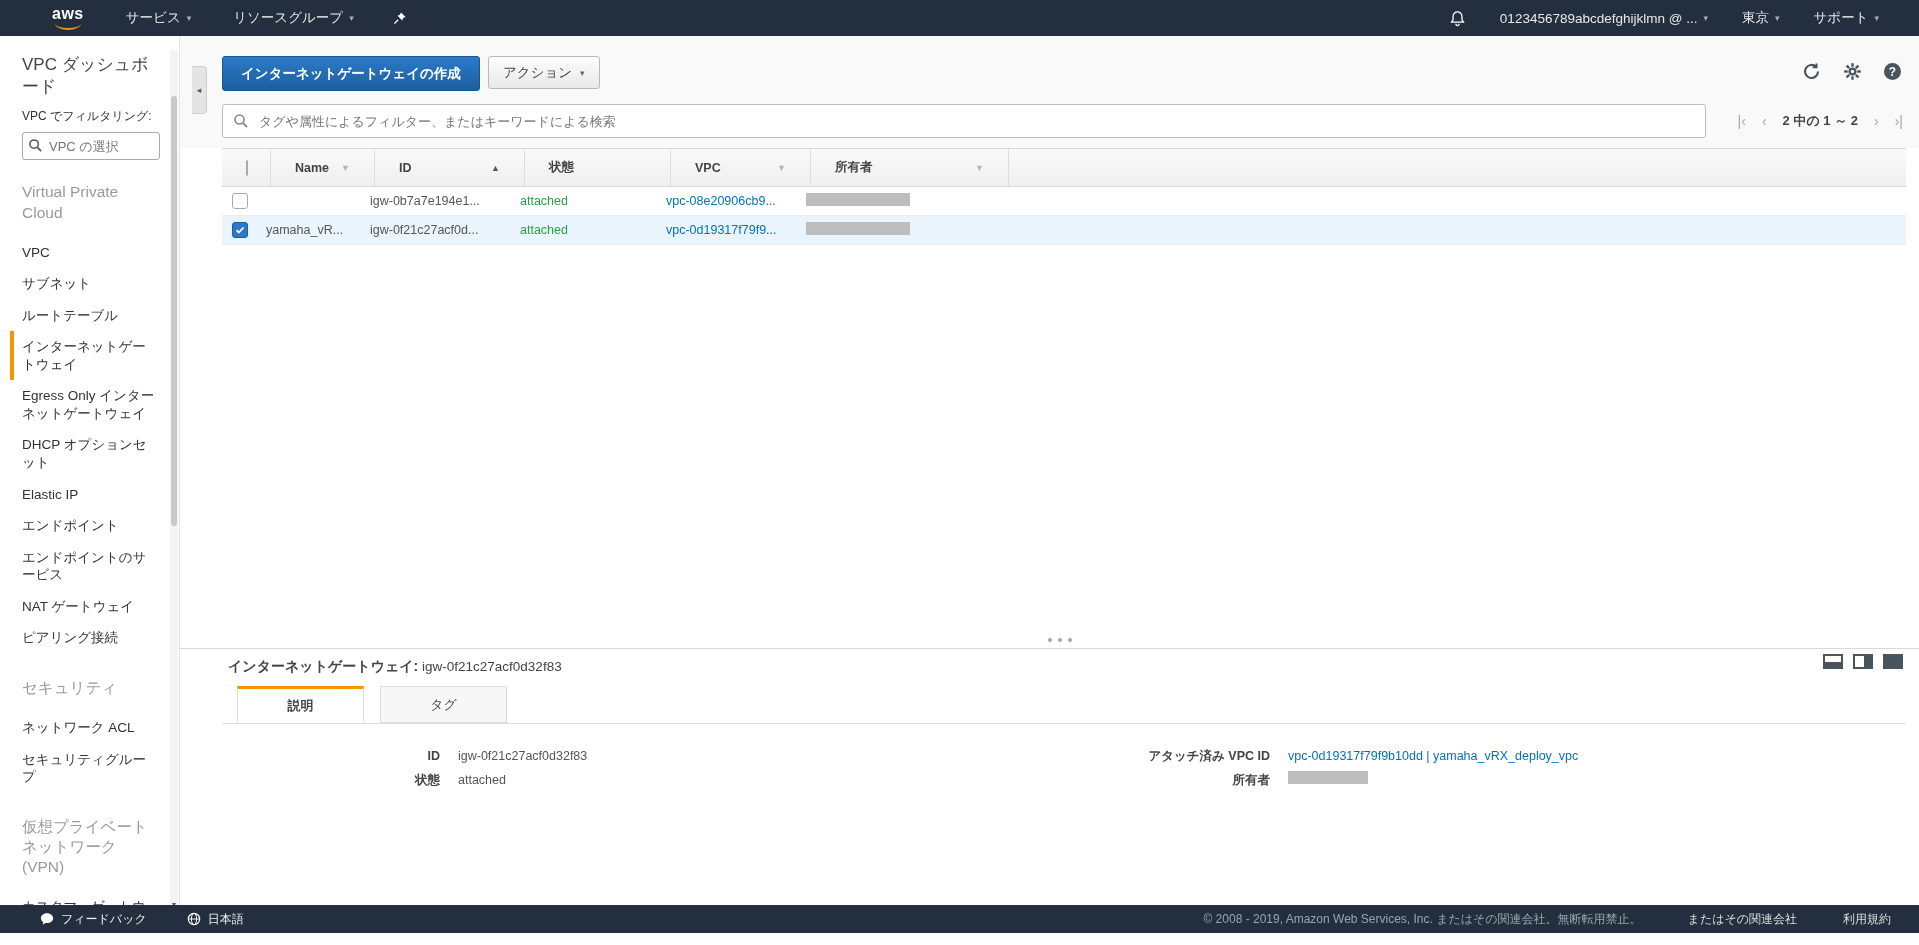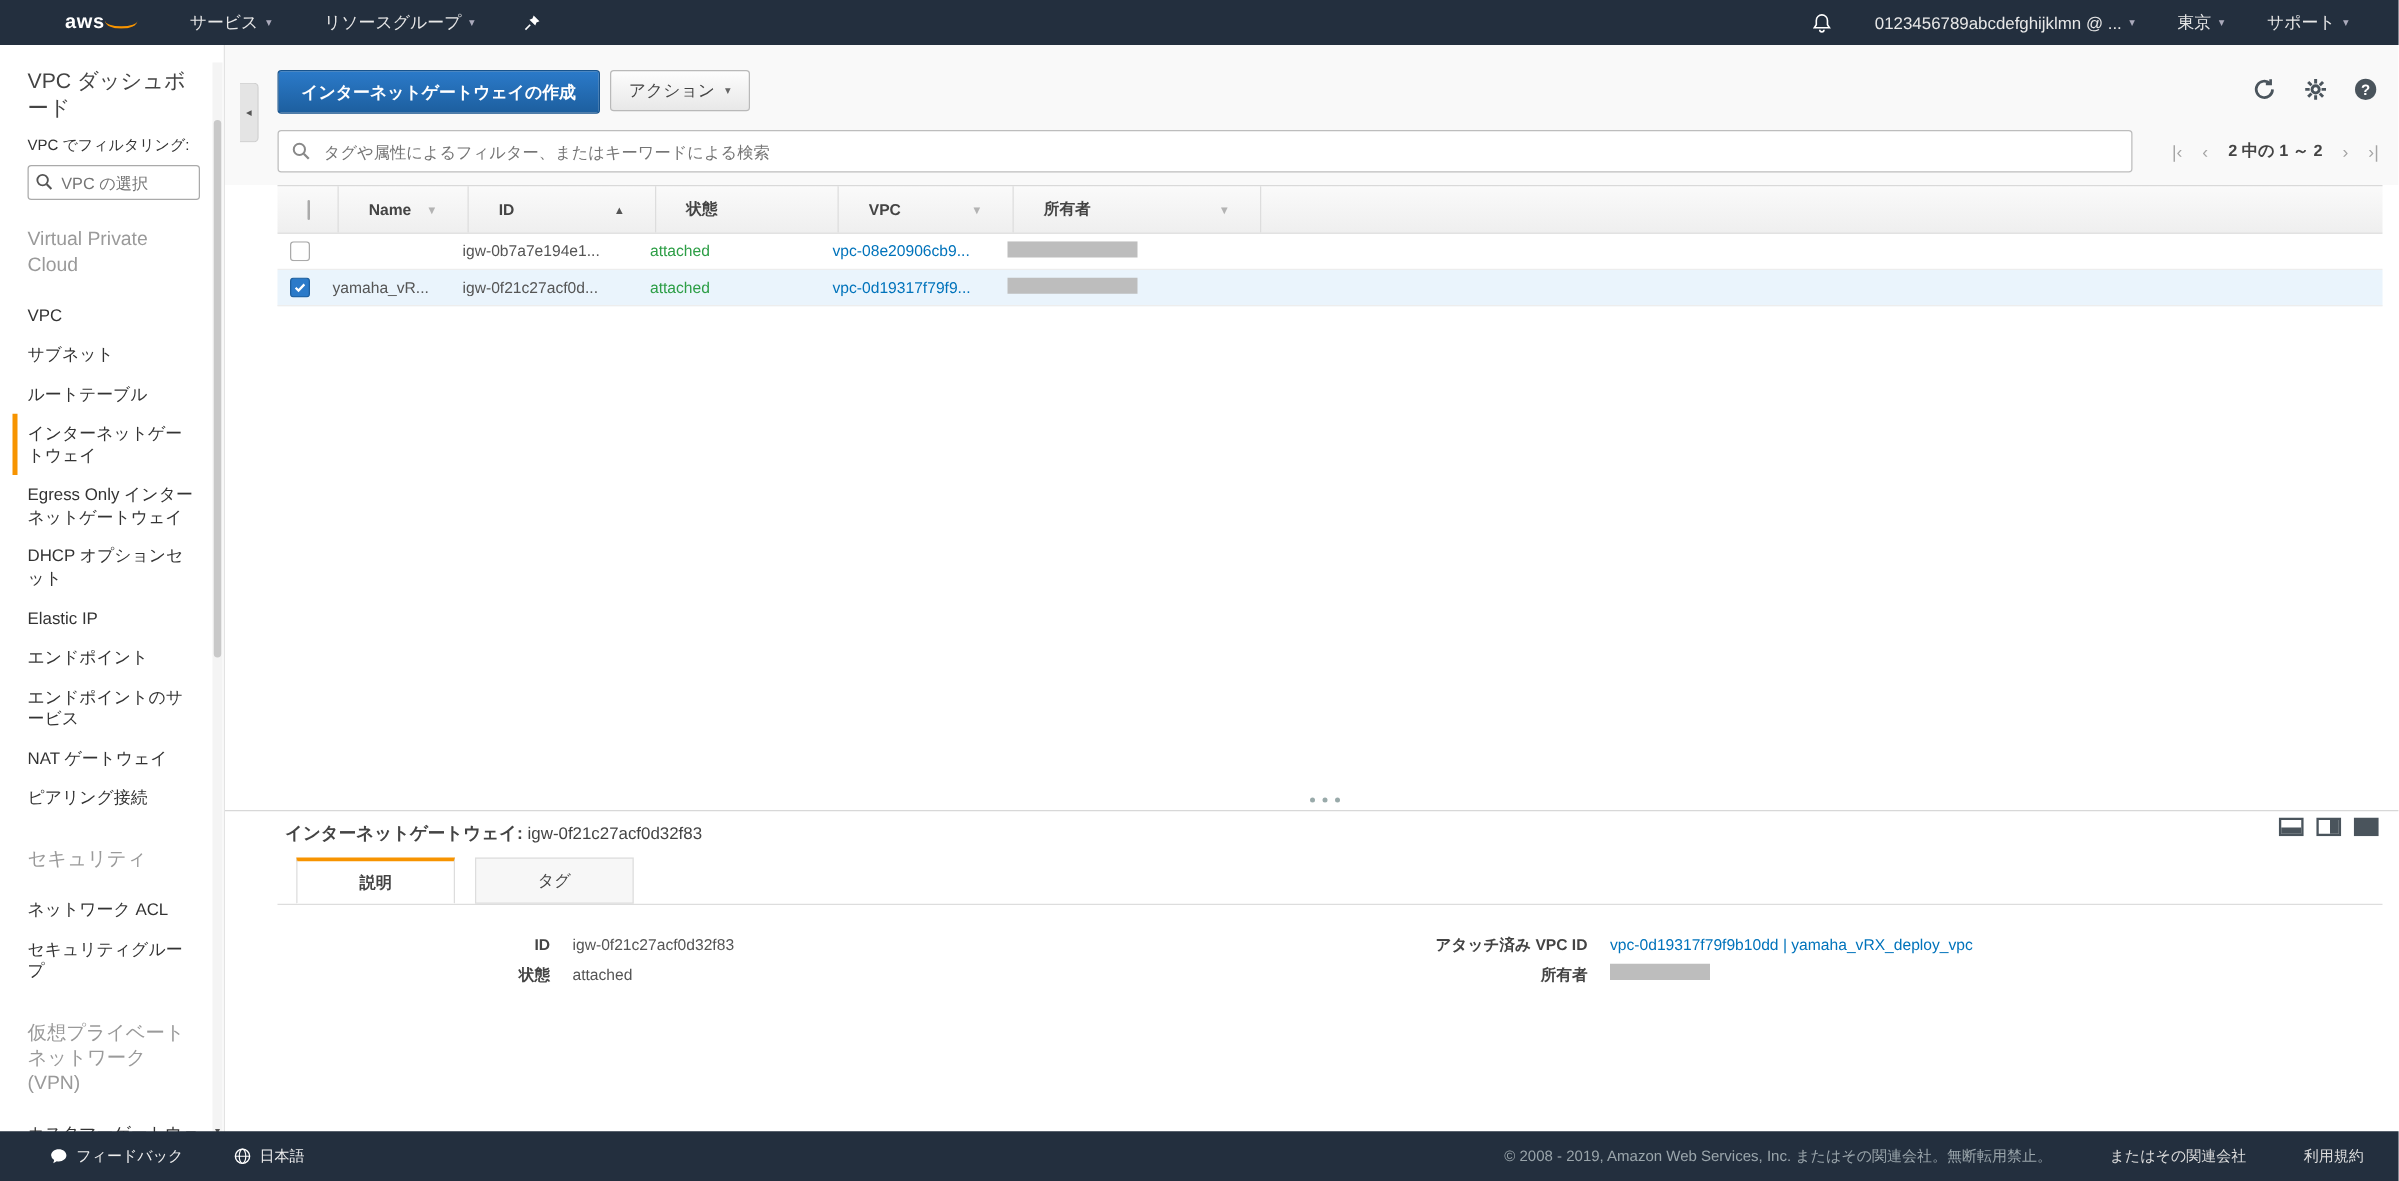--- a/index.html
+++ b/index.html
@@ -6,21 +6,21 @@
   body{
     width:1919px;height:945px;position:relative;overflow:hidden;
     font-family:"Liberation Sans","DejaVu Sans",sans-serif;
     background:#fff;color:#333;font-size:13px;
   }
   
   .topbar{
     position:absolute;top:0;left:0;right:0;height:36px;background:#232f3e;
     display:flex;align-items:center;color:#e8e8e8;
   }
-  .aws-logo{margin-left:52px;display:flex;flex-direction:row;align-items:center;cursor:pointer;}
+  .aws-logo{margin-left:52px;display:flex;flex-direction:column;align-items:center;cursor:pointer;}
   .aws-logo .aws-txt{font-weight:bold;font-size:16px;color:#fff;line-height:14px;letter-spacing:.5px;}
   .aws-logo .swoosh{width:26px;height:7px;border-bottom:2px solid #f79400;border-radius:0 0 70% 70%/0 0 100% 100%;}
   .topnav-item{margin-left:42px;cursor:pointer;font-size:13.5px;display:flex;align-items:center;gap:6px;white-space:nowrap;}
   .topnav-item .caret{font-size:9px;color:#aab;}
   .top-right{margin-left:auto;display:flex;align-items:center;gap:34px;margin-right:40px;}
   .icon-btn{display:inline-flex;align-items:center;cursor:pointer;}
   
   .sidebar{
     position:absolute;top:36px;bottom:24px;left:0;width:180px;background:#fff;
     border-right:1px solid #e3e3e3;box-sizing:border-box;padding:18px 24px 0 22px;overflow:hidden;
@@ -116,21 +116,21 @@
   .fields{position:absolute;top:708px;font-size:12.5px;}
   .fields .frow{display:flex;line-height:24px;}
   .fields .flabel{font-weight:bold;color:#444;text-align:right;}
   .fields .fvalue{padding-left:18px;color:#555;}
   .fields-left{left:40px;}
   .fields-left .flabel{width:220px;}
   .fields-right{left:800px;}
   .fields-right .flabel{width:290px;}
   
   .footer{
-    position:absolute;left:0;right:0;bottom:0;height:40px;background:#232f3e;color:#ccc;
+    position:absolute;left:0;right:0;bottom:12px;height:28px;background:#232f3e;color:#ccc;
     display:flex;align-items:center;font-size:12px;
   }
   .footer .f-item{display:flex;align-items:center;gap:7px;margin-left:40px;cursor:pointer;color:#eee;}
   .footer .f-right{margin-left:auto;display:flex;align-items:flex-end;gap:46px;margin-right:28px;}
   .footer .f-copy{color:#9aa5ab;}
   .footer .f-link{color:#ddd;cursor:pointer;}
   svg{display:block;}
 </style>
 </head>
 <body>

